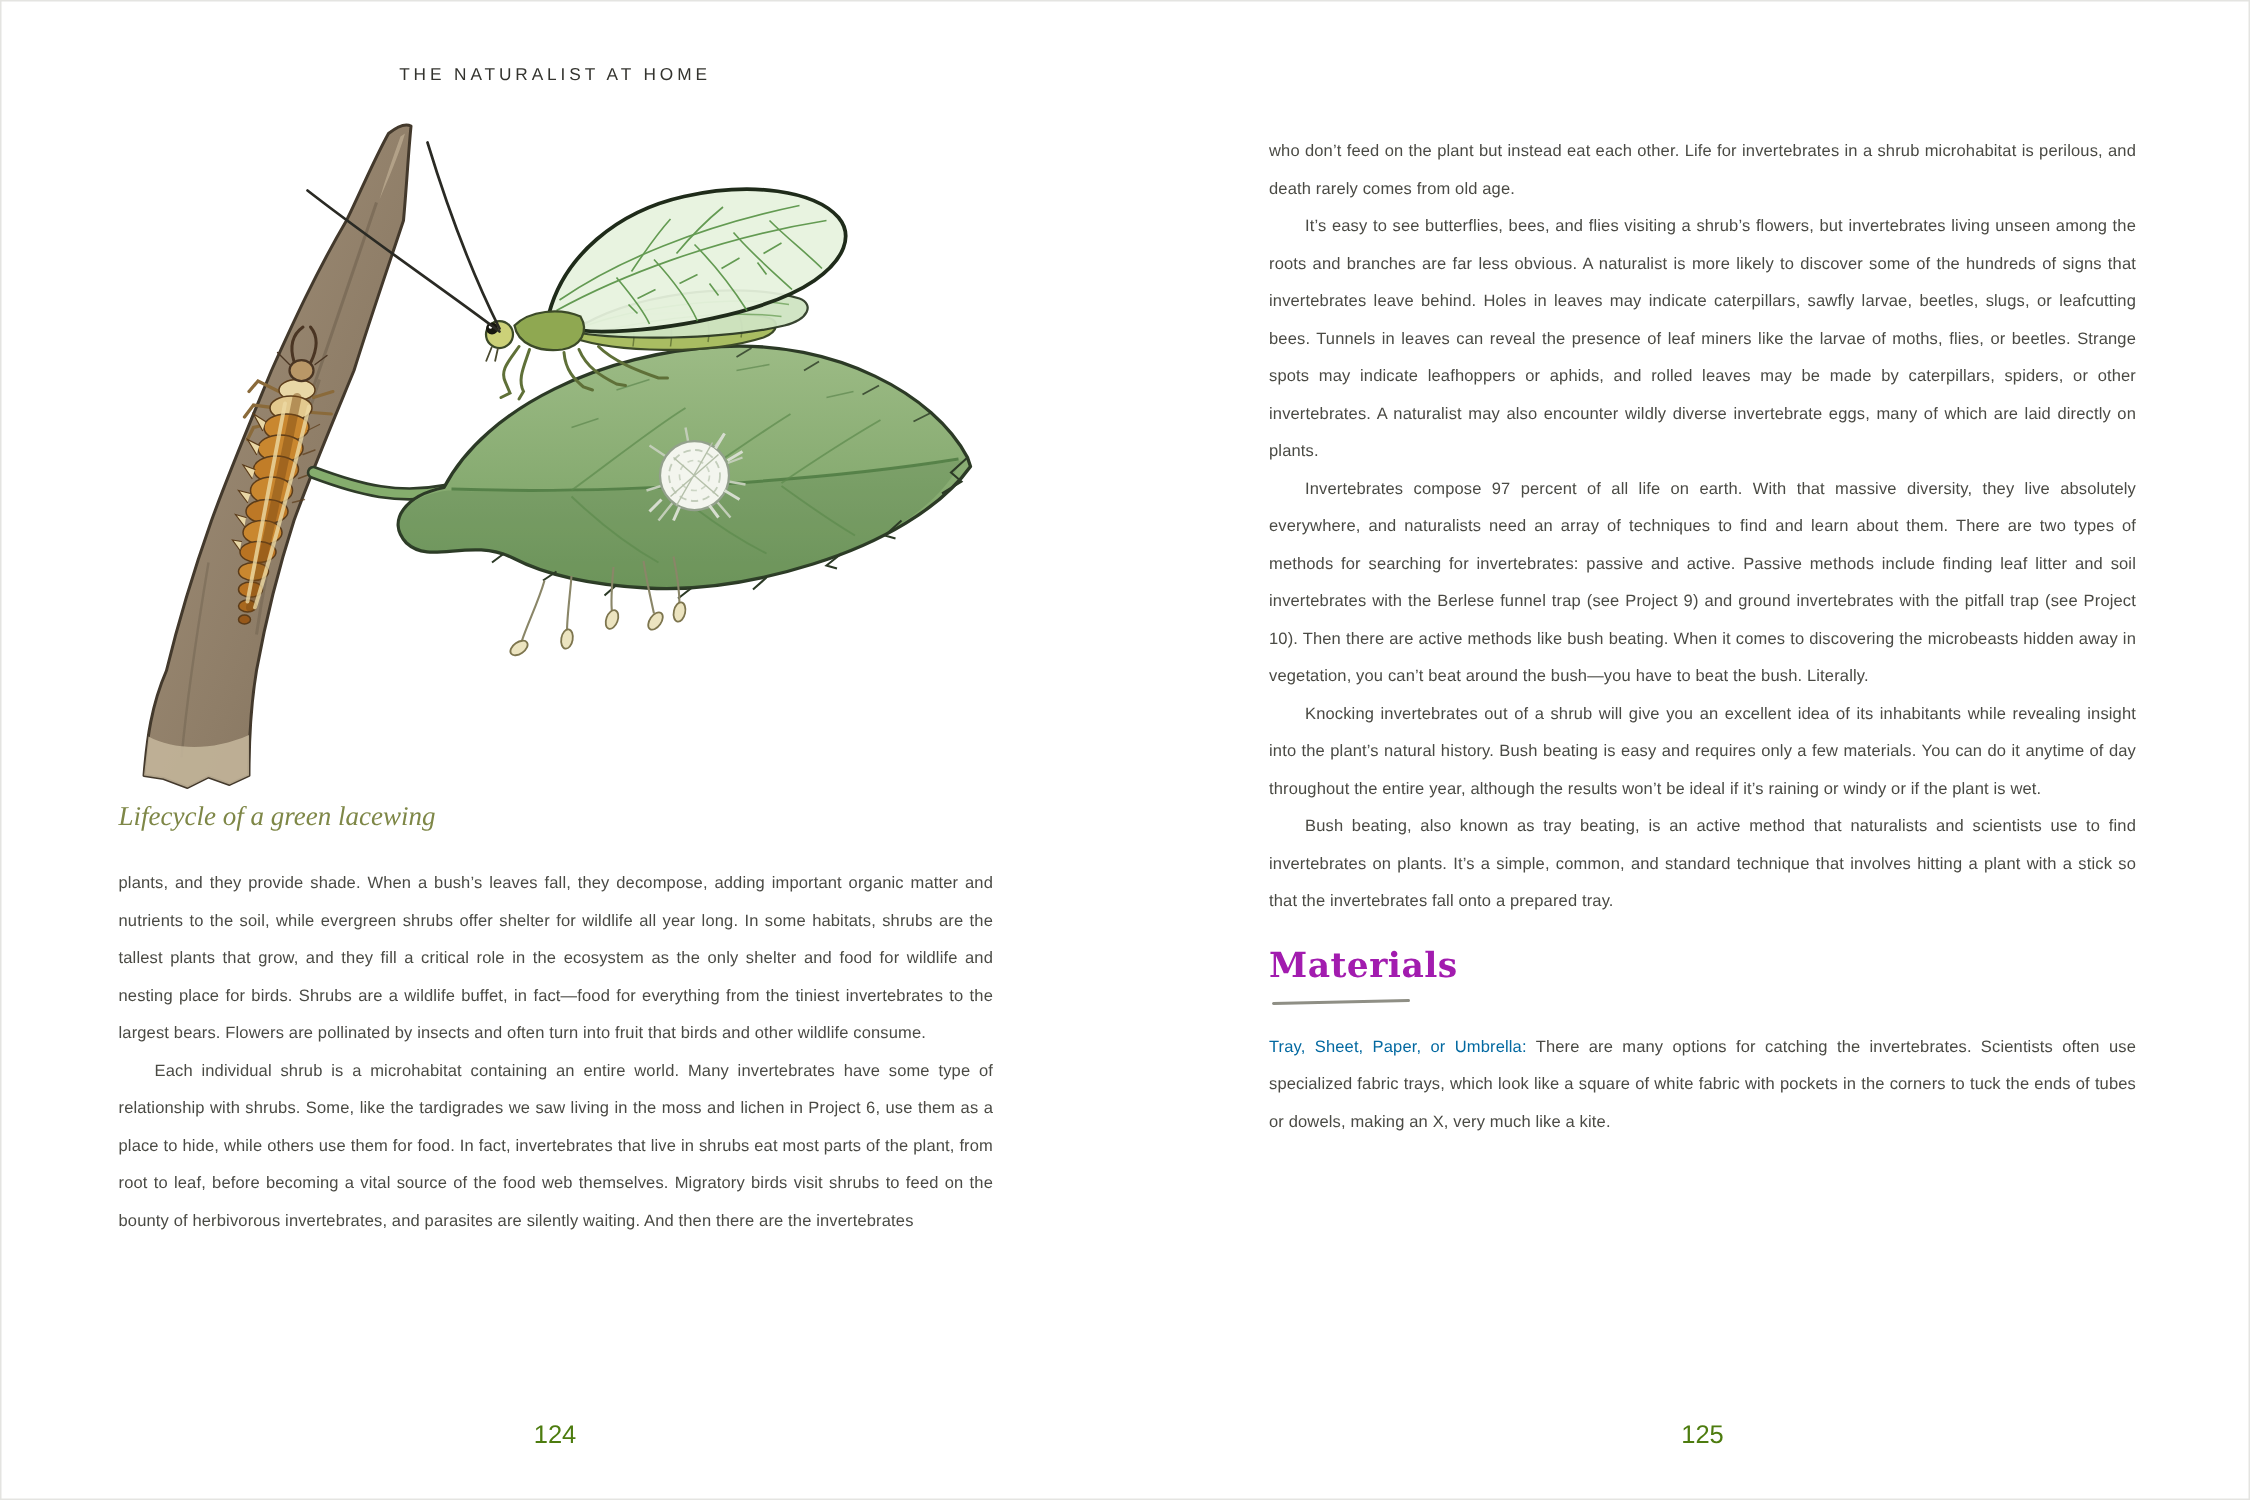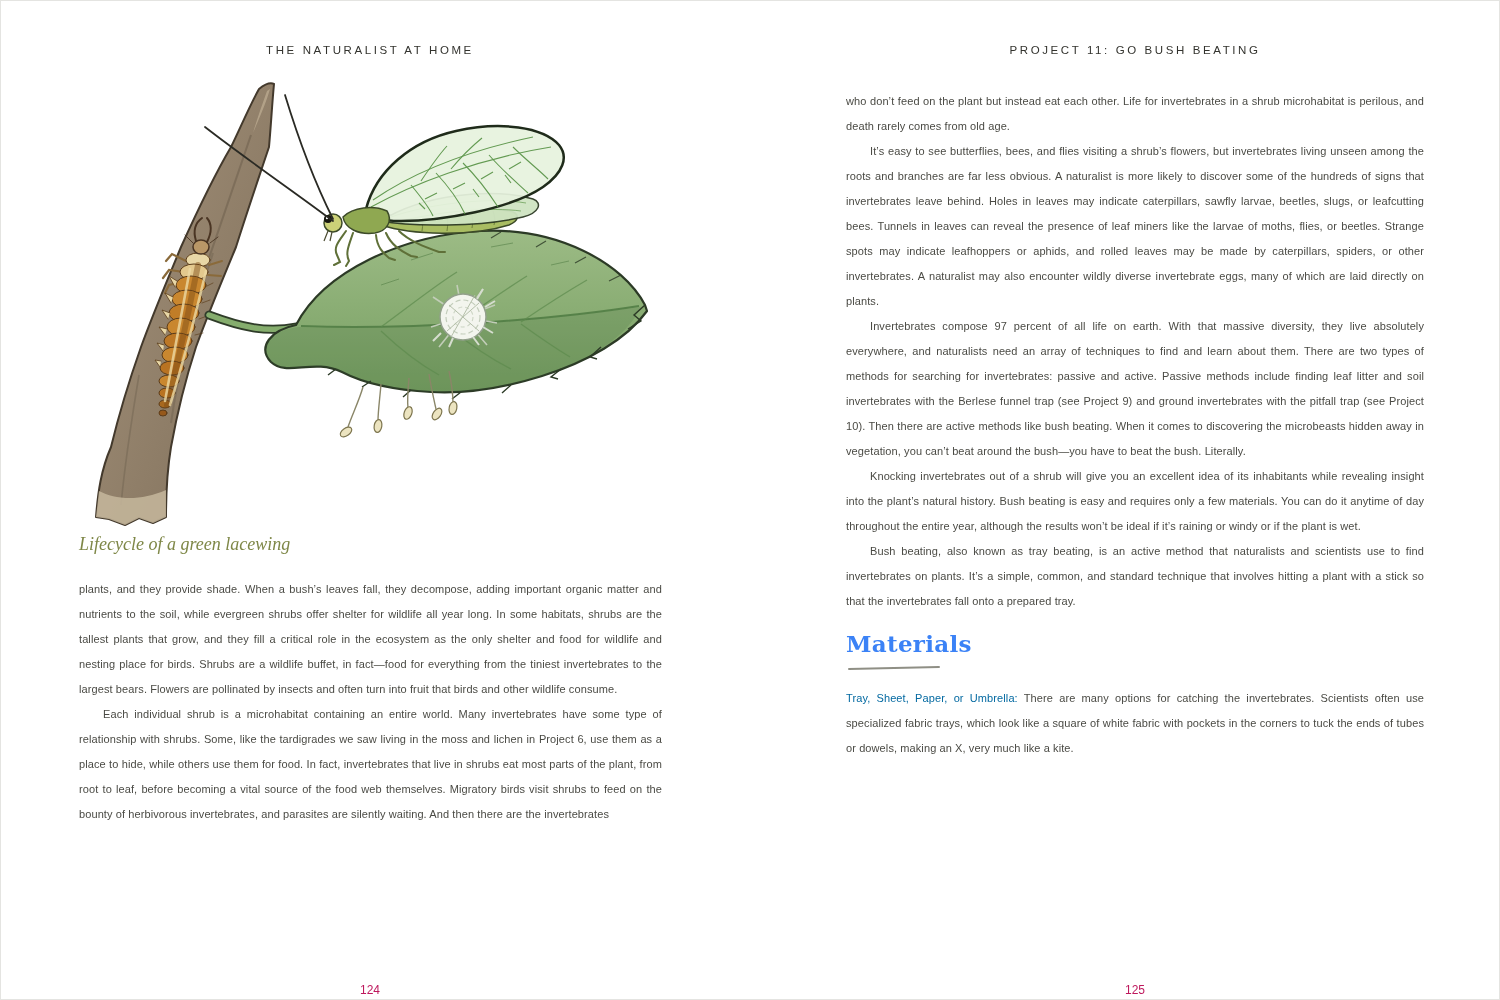--- a/index.html
+++ b/index.html
@@ -30,41 +30,40 @@
   .body-col.right{left:845px;top:88px;width:578px;}
   .body-col p{
     margin:0;text-align:justify;
     font-size:11px;line-height:25px;color:#4a4a44;
     letter-spacing:0.1px;
   }
   .body-col p.indent{text-indent:24px;}
   .materials-heading{
     margin:16px 0 0 0;
     font-family:"DejaVu Serif","Liberation Serif",serif;
-    font-weight:bold;font-size:23px;color:#3b82f6;letter-spacing:0.3px;
+    font-weight:bold;font-size:23px;color:#a21caf;letter-spacing:0.3px;
   }
   .materials-rule{
     width:92px;height:2px;background:#8f8f85;border-radius:2px;
     transform:rotate(-1.2deg);margin:10px 0 0 2px;
   }
   .materials-para{margin-top:17px !important;}
   .lead-in{font-weight:normal;color:#0369a1;}
   .page-number{
-    position:absolute;top:982px;font-size:12px;color:#be185d;text-align:center;
+    position:absolute;top:946px;font-size:17px;color:#4d7c0f;text-align:center;
   }
   .page-number.left{left:78px;width:582px;}
   .page-number.right{left:845px;width:578px;text-align:center;}
 </style>
 </head>
 <body>
 
 <div class="spread">
 
   <div class="running-head left">THE NATURALIST AT HOME</div>
-  <div class="running-head right">PROJECT 11: GO BUSH BEATING</div>
 
   <div class="illustration">
     <svg viewBox="0 0 585 452" width="585" height="452">
       <defs>
         <linearGradient id="twigGrad" x1="0" y1="0" x2="1" y2="1">
           <stop offset="0" stop-color="#a5937c"></stop>
           <stop offset="0.6" stop-color="#8e7d67"></stop>
           <stop offset="1" stop-color="#7d6d59"></stop>
         </linearGradient>
         <linearGradient id="leafGrad" x1="0" y1="0" x2="0" y2="1">

